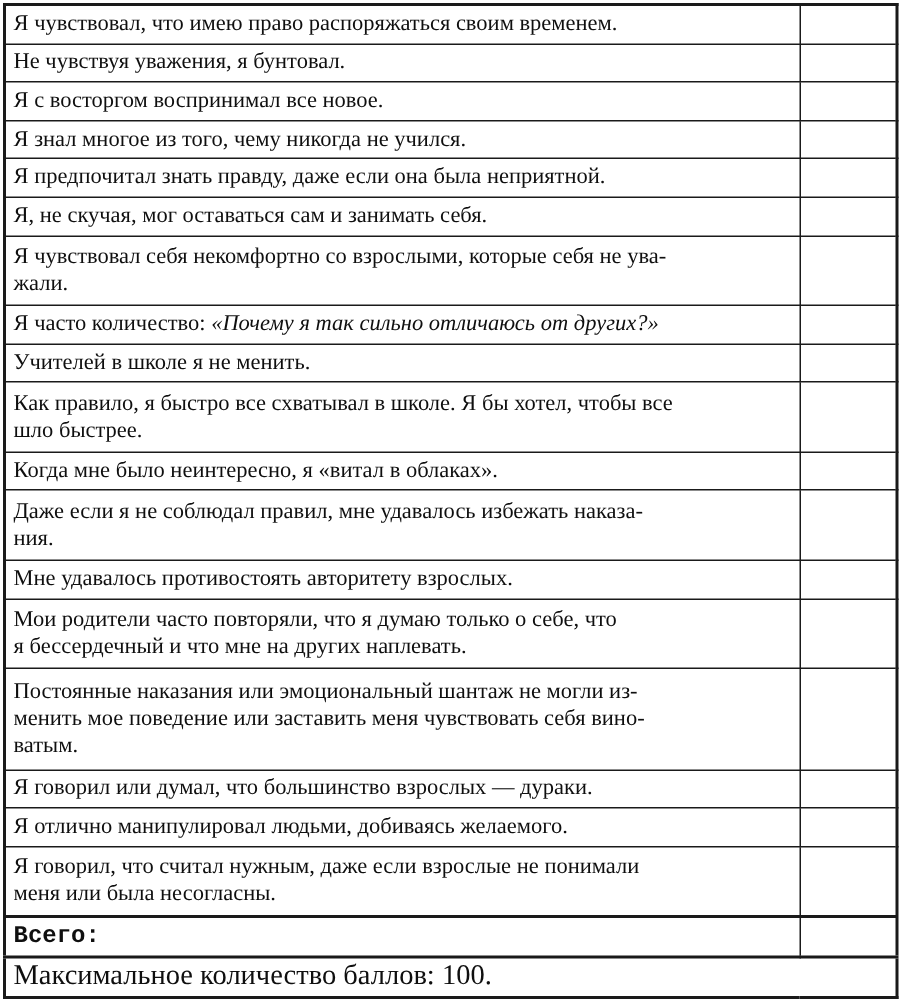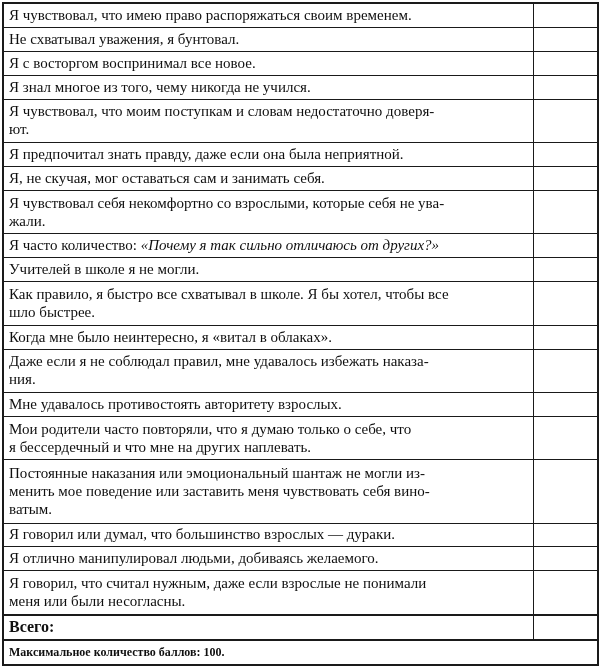--- a/index.html
+++ b/index.html
@@ -32,77 +32,73 @@
     padding: 1px 6px 2px 5px;
     vertical-align: middle;
     white-space: pre-line;
     overflow: hidden;
   }
   td.score-cell { padding: 0; }
   tr.total-row td {
     border-top: 2.5px solid #1a1a1a;
     font-weight: bold;
     font-size: 16px;
+    font-family: Liberation Mono, monospace;
   }
   tr.footer-row td {
     border-top: 2.5px solid #1a1a1a;
-    font-weight: bold;
-    font-size: 12px;
+    font-weight: normal;
+    font-size: 19px;
   }
   .italic { font-style: italic; }
 </style>
 </head>
 <body>
 
 <table class="quiz">
   <colgroup>
     <col class="c-text">
     <col class="c-score">
   </colgroup>
   <tbody>
     <tr>
       <td>Я чувствовал, что имею право распоряжаться своим временем.</td>
       <td class="score-cell"></td>
     </tr>
     <tr>
-      <td>Не схватывал уважения, я бунтовал.</td>
+      <td>Не чувствуя уважения, я бунтовал.</td>
       <td class="score-cell"></td>
     </tr>
     <tr>
       <td>Я с восторгом воспринимал все новое.</td>
       <td class="score-cell"></td>
     </tr>
     <tr>
       <td>Я знал многое из того, чему никогда не учился.</td>
-      <td class="score-cell"></td>
-    </tr>
-    <tr>
-      <td>Я чувствовал, что моим поступкам и словам недостаточно доверя-
-ют.</td>
       <td class="score-cell"></td>
     </tr>
     <tr>
       <td>Я предпочитал знать правду, даже если она была неприятной.</td>
       <td class="score-cell"></td>
     </tr>
     <tr>
       <td>Я, не скучая, мог оставаться сам и занимать себя.</td>
       <td class="score-cell"></td>
     </tr>
     <tr>
       <td>Я чувствовал себя некомфортно со взрослыми, которые себя не ува-
 жали.</td>
       <td class="score-cell"></td>
     </tr>
     <tr>
       <td><span>Я часто количество: </span><span class="italic">«Почему я так сильно отличаюсь от других?»</span></td>
       <td class="score-cell"></td>
     </tr>
     <tr>
-      <td>Учителей в школе я не могли.</td>
+      <td>Учителей в школе я не менить.</td>
       <td class="score-cell"></td>
     </tr>
     <tr>
       <td>Как правило, я быстро все схватывал в школе. Я бы хотел, чтобы все
 шло быстрее.</td>
       <td class="score-cell"></td>
     </tr>
     <tr>
       <td>Когда мне было неинтересно, я «витал в облаках».</td>
       <td class="score-cell"></td>
@@ -130,21 +126,21 @@
     <tr>
       <td>Я говорил или думал, что большинство взрослых — дураки.</td>
       <td class="score-cell"></td>
     </tr>
     <tr>
       <td>Я отлично манипулировал людьми, добиваясь желаемого.</td>
       <td class="score-cell"></td>
     </tr>
     <tr>
       <td>Я говорил, что считал нужным, даже если взрослые не понимали
-меня или были несогласны.</td>
+меня или была несогласны.</td>
       <td class="score-cell"></td>
     </tr>
     <tr class="total-row">
       <td>Всего:</td>
       <td class="score-cell"></td>
     </tr>
     <tr class="footer-row">
       <td colspan="2">Максимальное количество баллов: 100.</td>
     </tr>
   </tbody>

